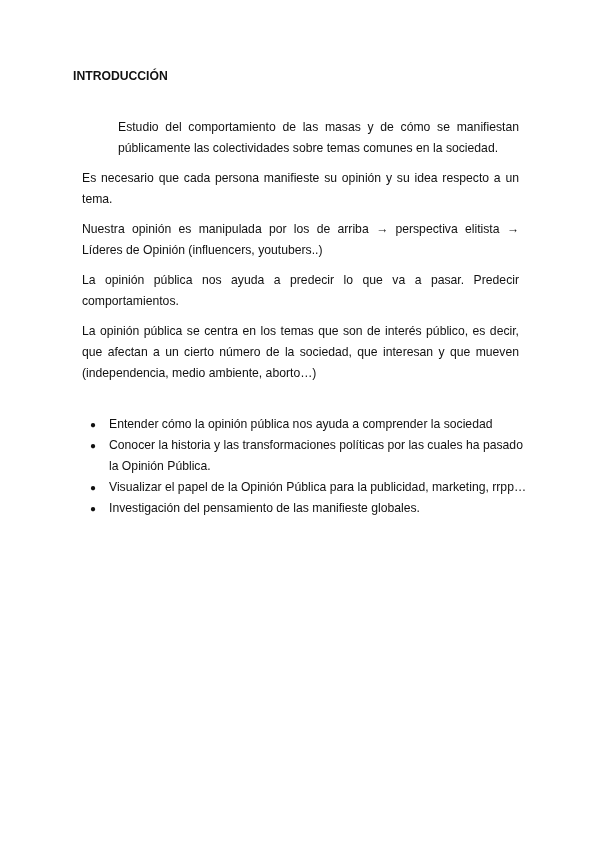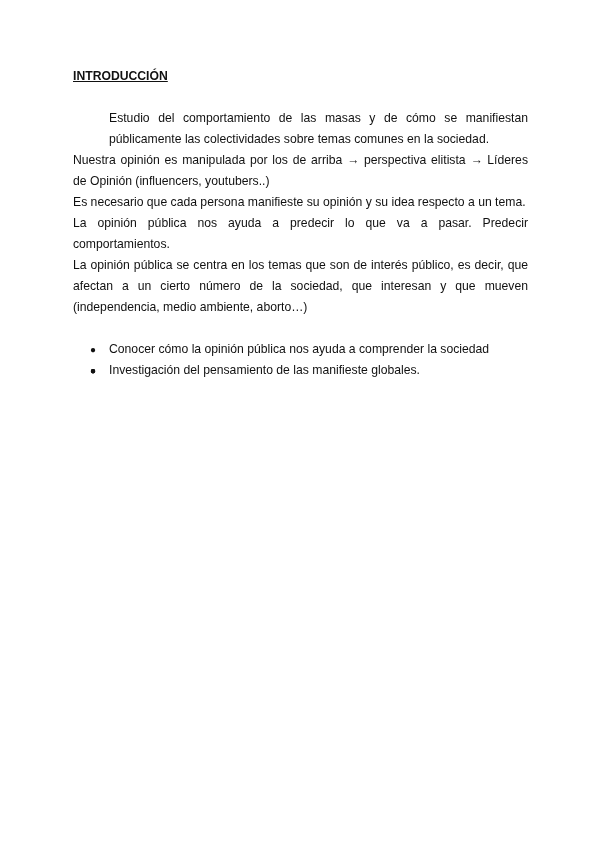--- a/index.html
+++ b/index.html
@@ -1,40 +1,40 @@
 <!DOCTYPE html>
 <html><head>
   <meta charset="utf-8">
   <style>
     html, body { margin: 0; padding: 0; background: #ffffff; }
     body { width: 600px; height: 848px; position: relative; overflow: hidden;
            font-family: "Liberation Sans", sans-serif; color: #111111; }
     .page { position: absolute; left: 73px; top: 66px; width: 455px; font-size: 12.2px; line-height: 21px; }
     .h { font-weight: bold; font-size: 12.2px; }
-    .h.u { text-decoration: underline; }
+    .h.u { }
     .gap1 { height: 21px; }
-    p { margin: 0; text-align: justify; }
+    p { margin: 9px; text-align: justify; }
     .indent { padding-left: 36px; }
     ul { margin: 0; padding: 0; list-style: none; }
     ul li { position: relative; padding-left: 36px; text-align: left; }
     ul li .bullet { position: absolute; left: 17px; top: 0; font-size: 10px; }
   </style>
 </head>
 <body>
 
 <div class="page">
   <div class="h u">INTRODUCCIÓN</div>
   <div class="gap1"></div>
 
   <p class="indent">Estudio del comportamiento de las masas y de cómo se manifiestan públicamente las colectividades sobre temas comunes en la sociedad.</p>
+  <p>Es necesario que cada persona manifieste su opinión y su idea respecto a un tema.</p>
   <p>Nuestra opinión es manipulada por los de arriba → perspectiva elitista → Líderes de Opinión (influencers, youtubers..)</p>
-  <p>Es necesario que cada persona manifieste su opinión y su idea respecto a un tema.</p>
   <p>La opinión pública nos ayuda a predecir lo que va a pasar. Predecir comportamientos.</p>
   <p>La opinión pública se centra en los temas que son de interés público, es decir, que afectan a un cierto número de la sociedad, que interesan y que mueven (independencia, medio ambiente, aborto…)</p>
   <div class="gap1"></div>
 
   <ul>
-    <li><span class="bullet">●</span><span>Conocer cómo la opinión pública nos ayuda a comprender la sociedad</span></li>
-    <li><span class="bullet">●</span></li>
-    <li><span class="bullet">●</span></li>
+    <li><span class="bullet">●</span><span>Entender cómo la opinión pública nos ayuda a comprender la sociedad</span></li>
+    <li><span class="bullet">●</span><span>Conocer la historia y las transformaciones políticas por las cuales ha pasado la Opinión Pública.</span></li>
+    <li><span class="bullet">●</span><span>Visualizar el papel de la Opinión Pública para la publicidad, marketing, rrpp…</span></li>
     <li><span class="bullet">●</span><span>Investigación del pensamiento de las manifieste globales.</span></li>
   </ul>
 </div>
 
 </body></html>

